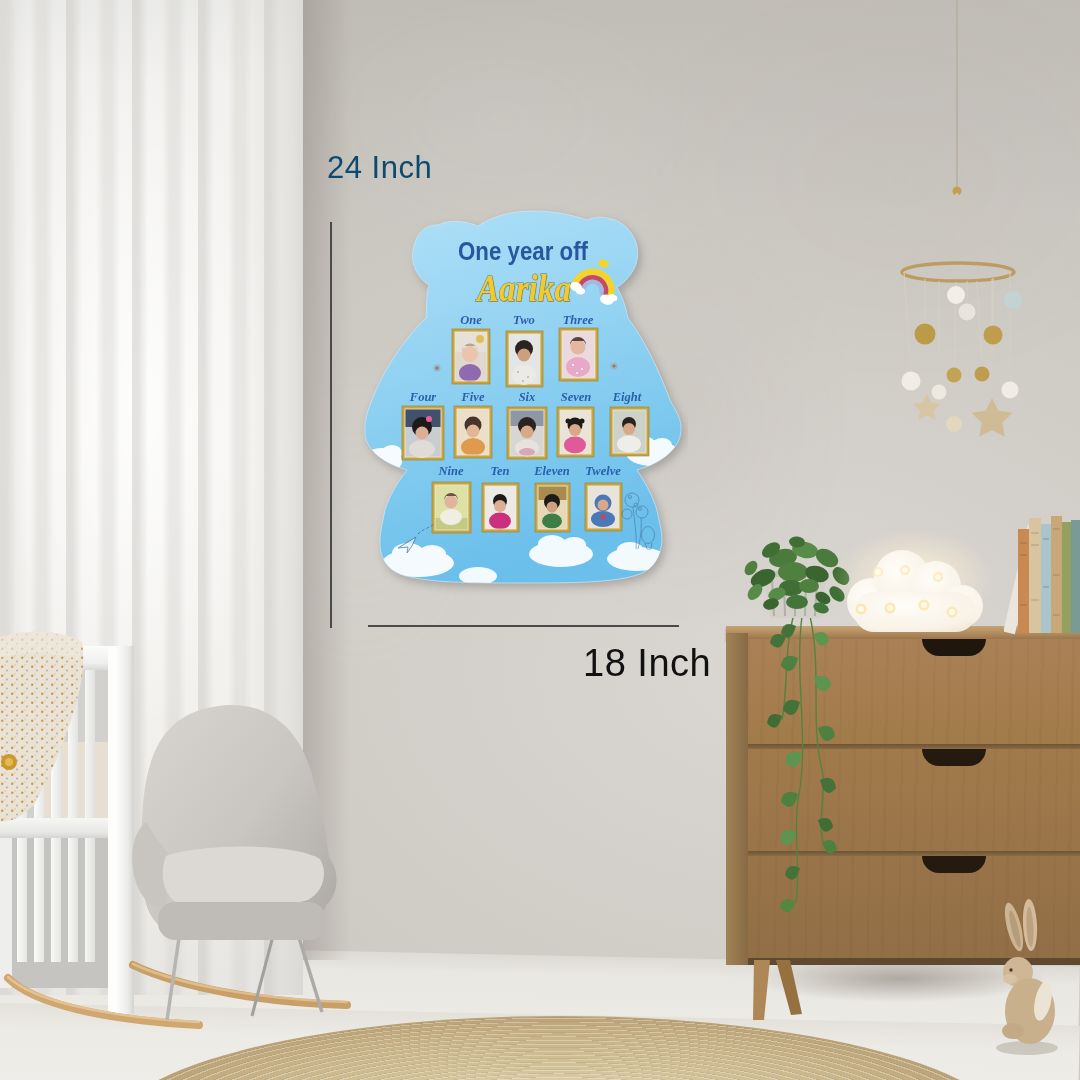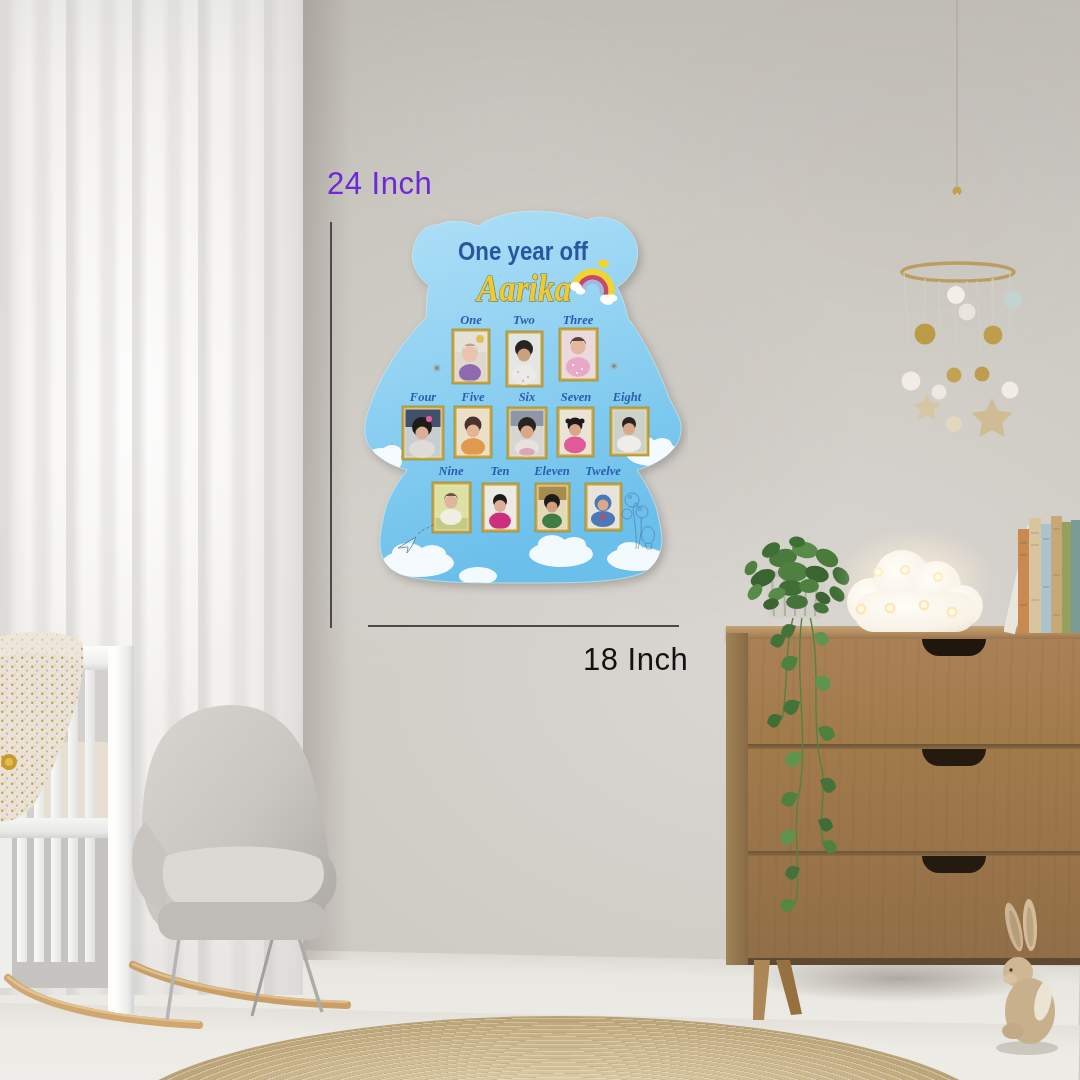--- a/index.html
+++ b/index.html
@@ -103,25 +103,25 @@
 
   <path d="M 152 132 C 139 142 135 166 141 189 C 146 208 157 217 172 219 L 175 165 C 165 152 158 142 152 132 Z" fill="#c8c5c0"></path>
 
   <path d="M 172 166 C 210 153 300 153 326 169 C 334 183 330 201 314 210 C 270 221 200 221 180 211 C 168 201 166 181 172 166 Z" fill="#dcd9d4"></path>
 
   <rect x="164" y="212" width="168" height="38" rx="17" fill="#bfbcb7"></rect>
 </svg>
 
 <div class="abs" style="left:330px;top:222px;width:2px;height:406px;background:#4a4a4a;"></div>
 
-<div class="abs" style="left:327px;top:166px;font-size:31px;color:#6d28d9;letter-spacing:.5px;">24 Inch</div>
+<div class="abs" style="left:327px;top:150px;font-size:31px;color:#0c4a6e;letter-spacing:.5px;">24 Inch</div>
 
 <div class="abs" style="left:368px;top:625px;width:311px;height:2px;background:#4a4a4a;"></div>
 
-<div class="abs" style="left:583px;top:642px;font-size:31px;color:#111;letter-spacing:.5px;">18 Inch</div>
+<div class="abs" style="left:583px;top:642px;font-size:38px;color:#111;letter-spacing:.5px;">18 Inch</div>
 
 <svg class="abs" style="left:880px;top:0;" width="200" height="470" viewBox="0 0 200 470">
 
   <line x1="77" y1="0" x2="77" y2="186" stroke="#b5aea2" stroke-width="1.6"></line>
   <circle cx="77" cy="191" r="4.5" fill="#c2a050"></circle>
 
   <line x1="77" y1="193" x2="24" y2="268" stroke="#cdc6ba" stroke-width="1.2"></line>
   <line x1="77" y1="193" x2="130" y2="268" stroke="#cdc6ba" stroke-width="1.2"></line>
   <line x1="77" y1="193" x2="70" y2="272" stroke="#cdc6ba" stroke-width="1.2"></line>
   <line x1="77" y1="193" x2="100" y2="274" stroke="#cdc6ba" stroke-width="1.2"></line>

